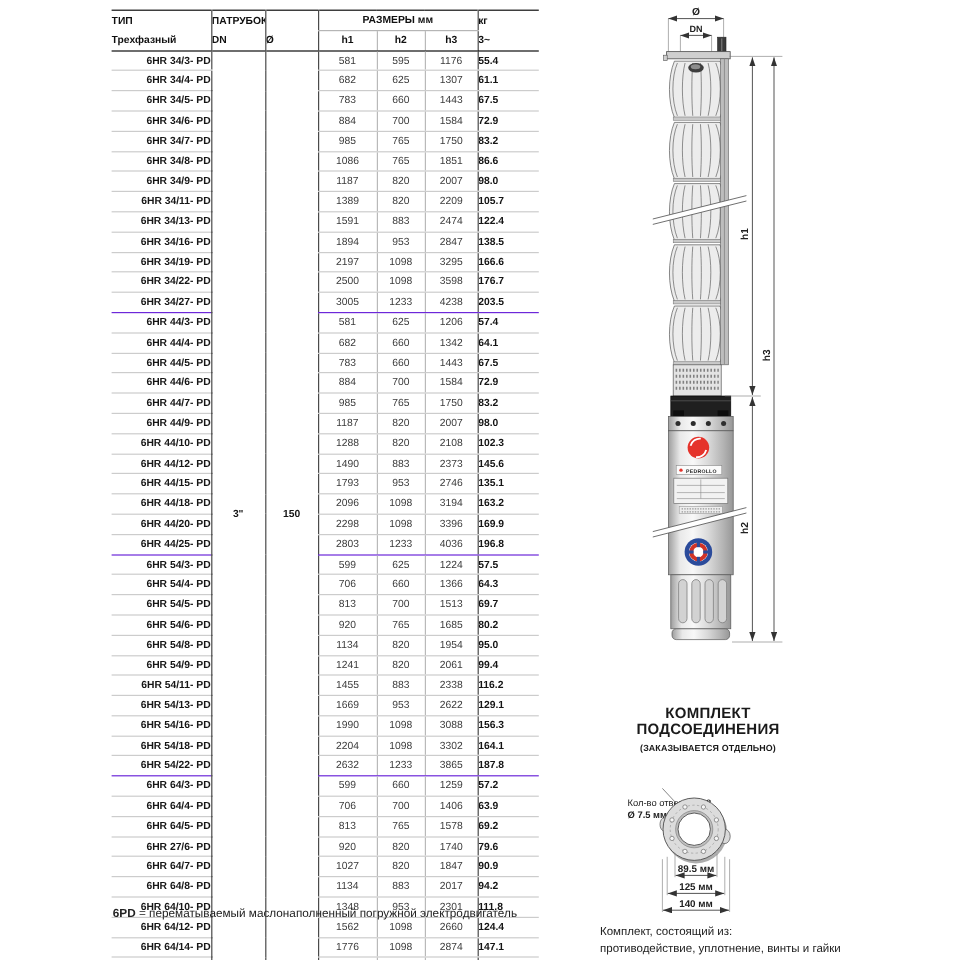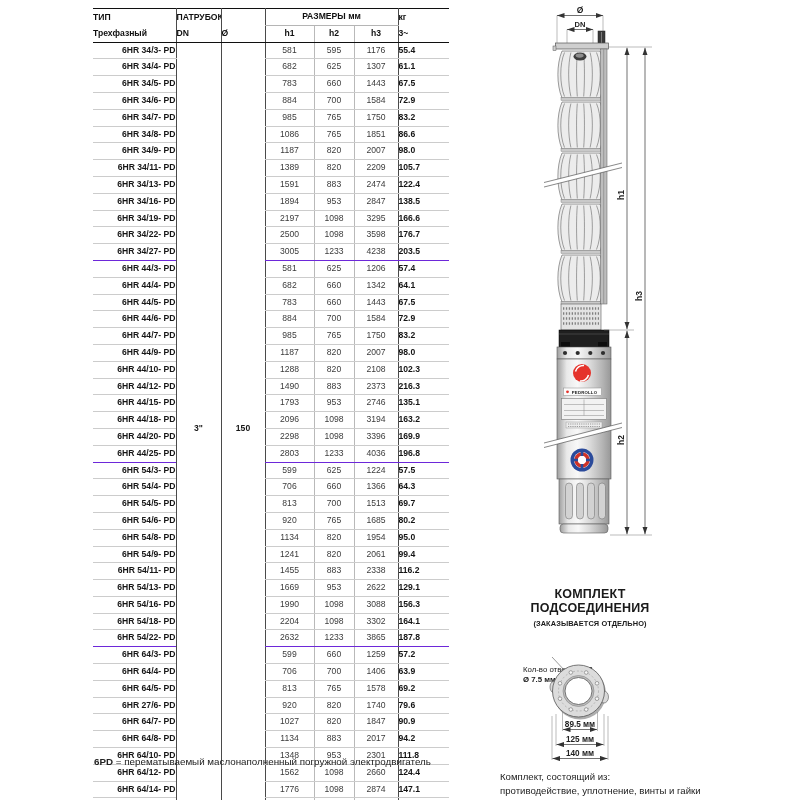--- a/index.html
+++ b/index.html
@@ -231,21 +231,21 @@
           <td class="c-h1 bd">1288</td>
           <td class="c-h2 bl">820</td>
           <td class="c-h3 bl">2108</td>
           <td class="c-kg bd">102.3</td>
         </tr>
         <tr>
           <td class="c-type"><span class="model">6HR 44/12</span><span>- PD</span></td>
           <td class="c-h1 bd">1490</td>
           <td class="c-h2 bl">883</td>
           <td class="c-h3 bl">2373</td>
-          <td class="c-kg bd">216.3</td>
+          <td class="c-kg bd">145.6</td>
         </tr>
         <tr>
           <td class="c-type"><span class="model">6HR 44/15</span><span>- PD</span></td>
           <td class="c-h1 bd">1793</td>
           <td class="c-h2 bl">953</td>
           <td class="c-h3 bl">2746</td>
           <td class="c-kg bd">135.1</td>
         </tr>
         <tr>
           <td class="c-type"><span class="model">6HR 44/18</span><span>- PD</span></td>

